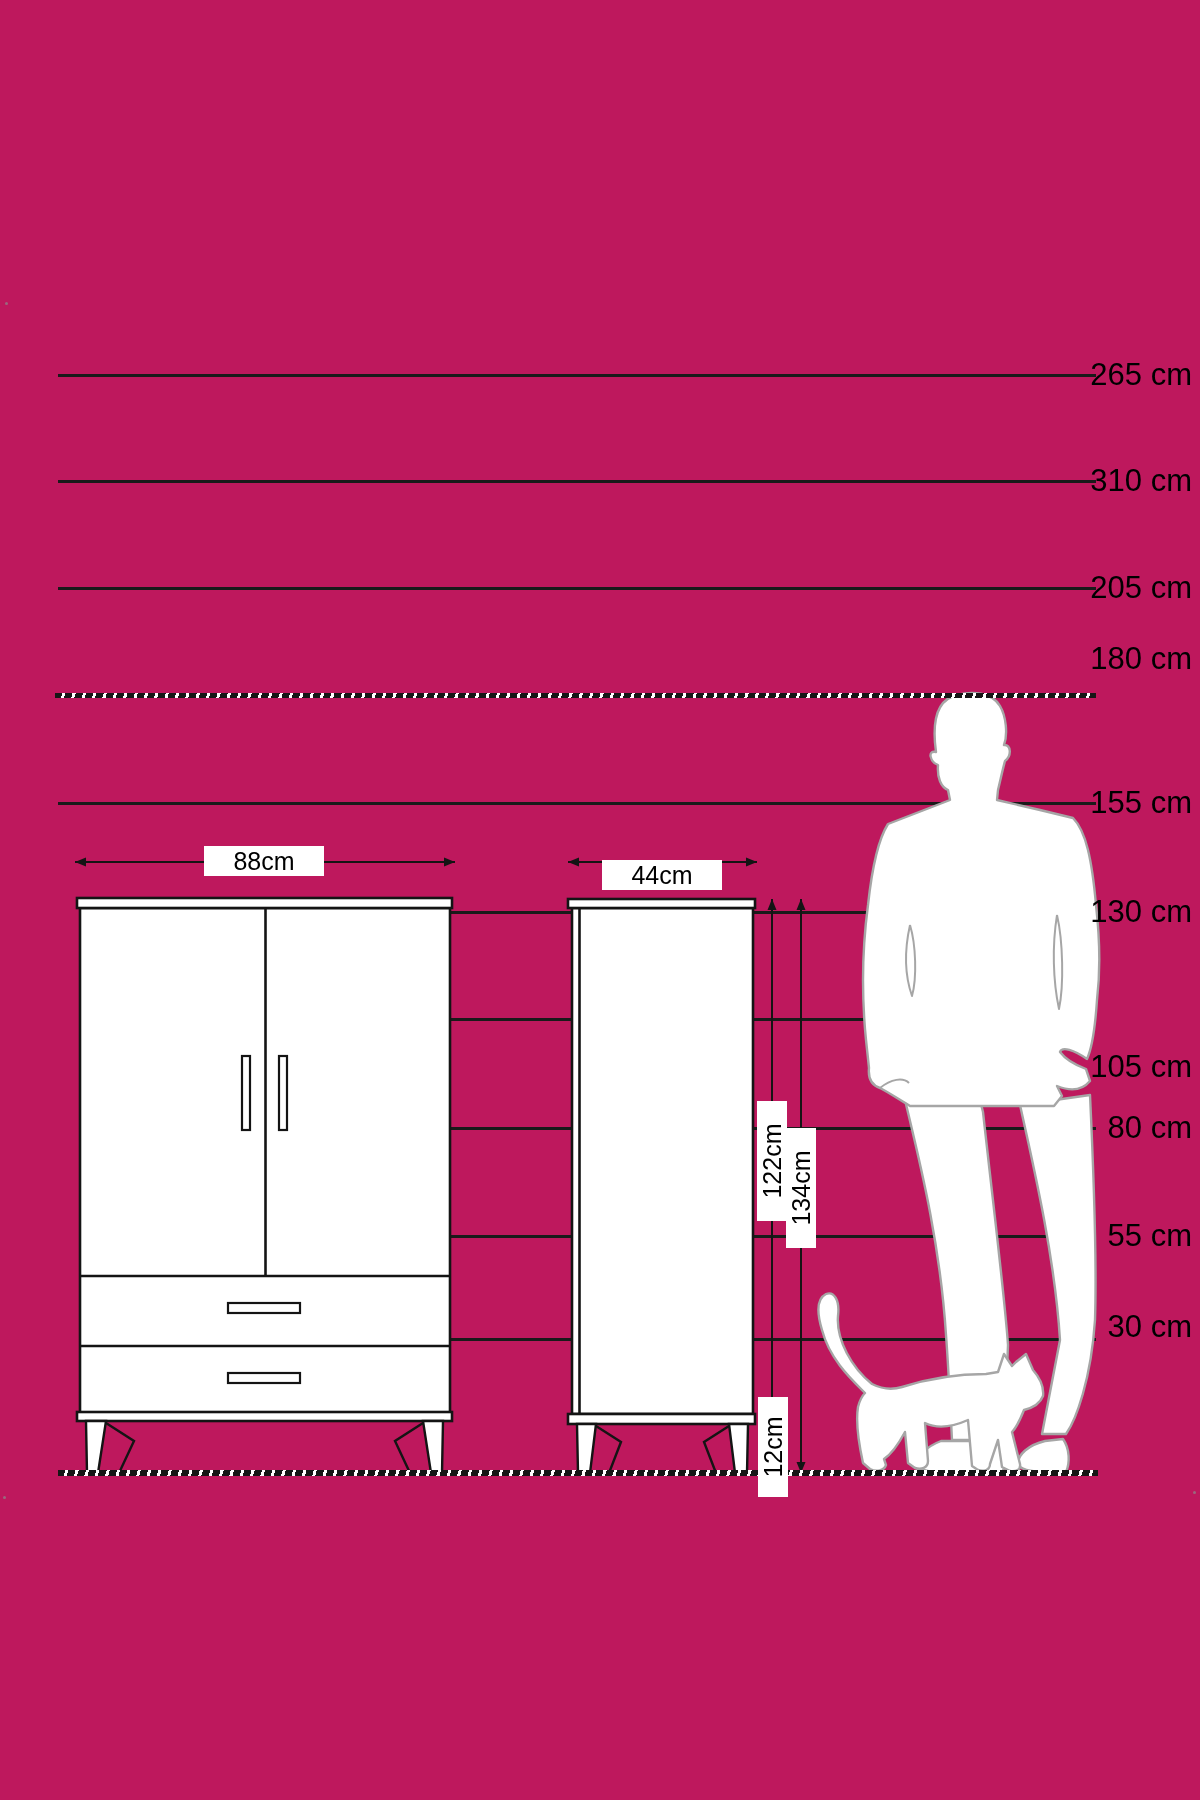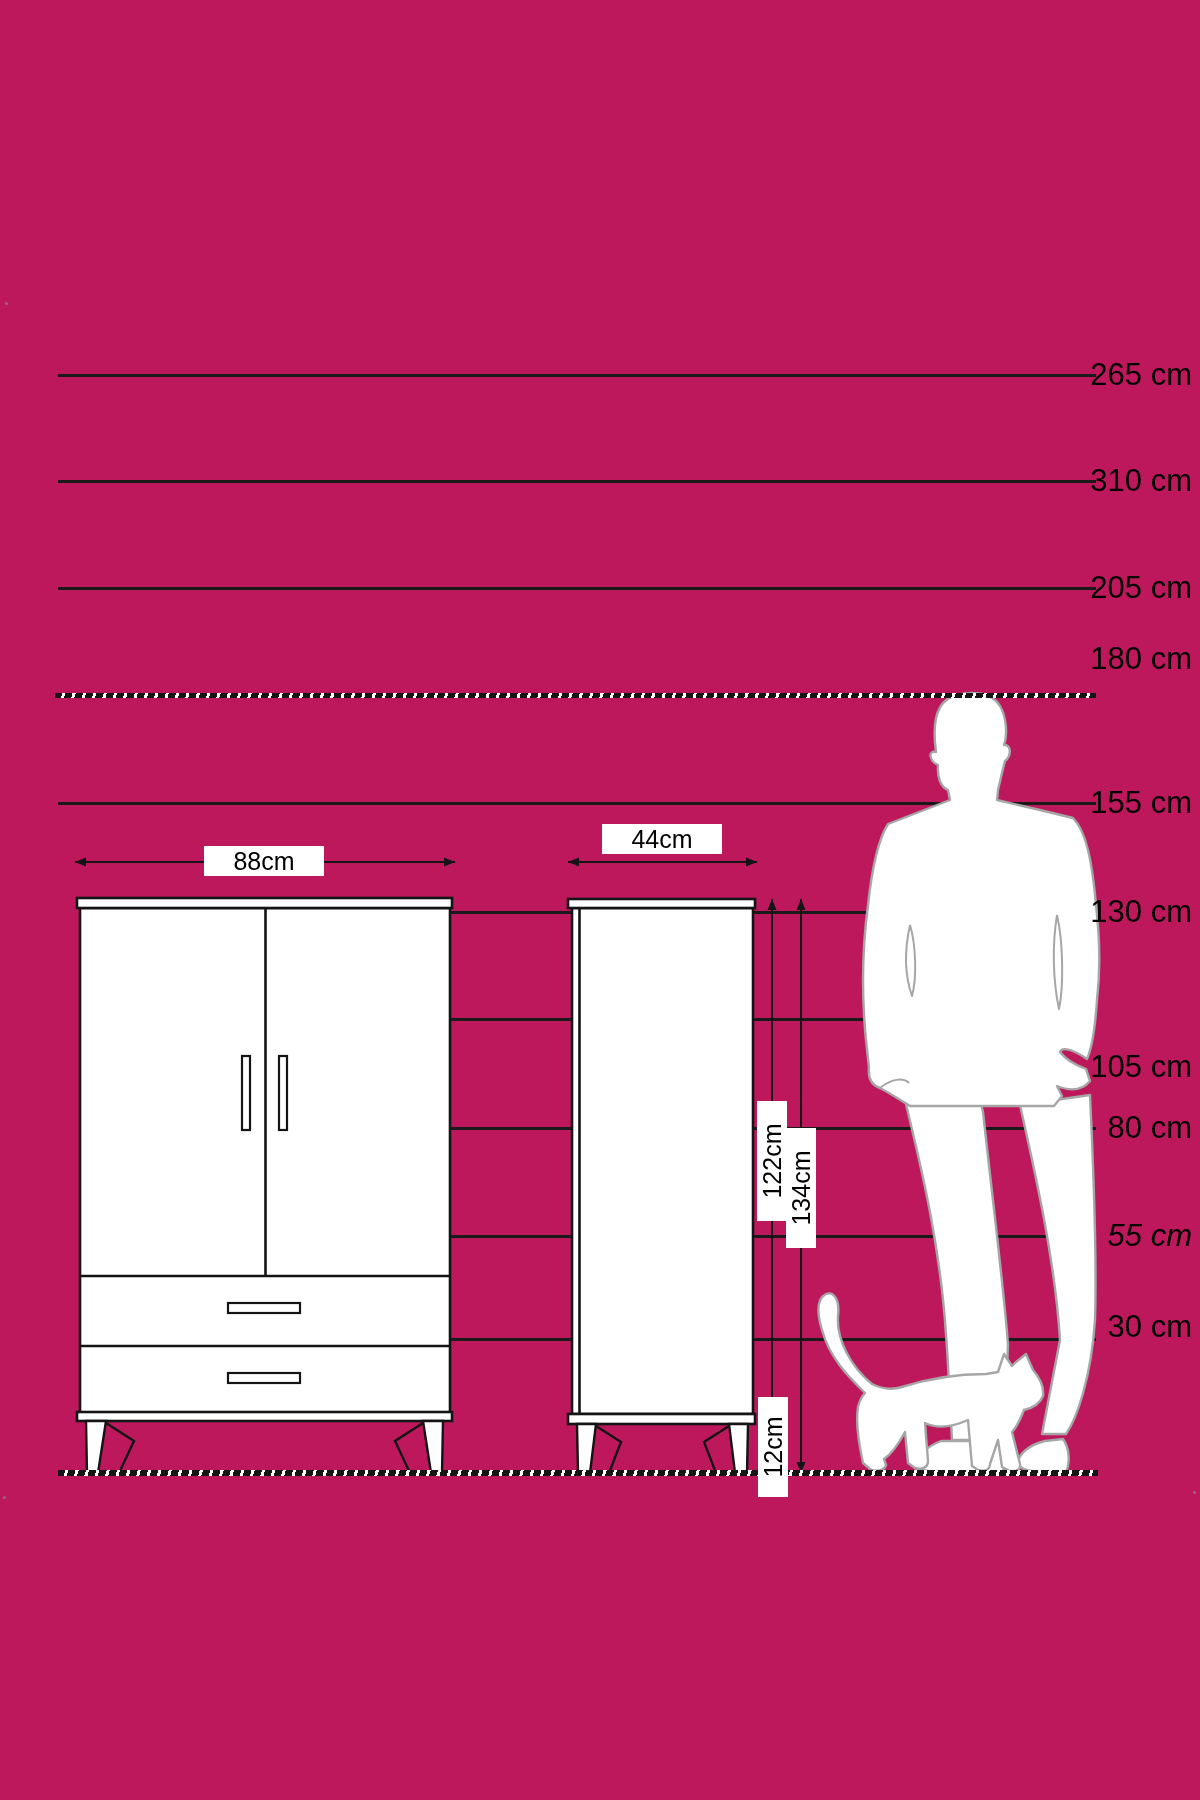--- a/index.html
+++ b/index.html
@@ -23,21 +23,21 @@
   }
   
   #drawing{position:absolute;left:0;top:0;z-index:2;}
   
   .dim-label{
     position:absolute;z-index:4;background:#fff;font-size:25px;color:#000;
     text-align:center;white-space:nowrap;line-height:30px;
   }
   .dim-label.rot{transform:rotate(-90deg);transform-origin:center center;}
   #dim-width-wardrobe{left:204px;top:846px;width:120px;}
-  #dim-width-cabinet{left:602px;top:824px;width:120px;}
+  #dim-width-cabinet{left:602px;top:860px;width:120px;}
   #dim-height-122{left:712px;top:1146px;width:120px;}
   #dim-height-134{left:741px;top:1173px;width:120px;}
   #dim-height-12{left:723px;top:1432px;width:100px;}
   .speck{position:absolute;width:3px;height:3px;background:#8a8a8a;border-radius:50%;z-index:1;opacity:.7;}
 </style>
 </head>
 <body>
 
 <div id="canvas">
 
@@ -55,21 +55,21 @@
     </div>
   <div id="labels-layer">
       <div class="scale-label" style="top: 356px;">265 cm</div>
       <div class="scale-label" style="top: 462px;">310 cm</div>
       <div class="scale-label" style="top: 569px;">205 cm</div>
       <div class="scale-label" style="top: 640px;">180 cm</div>
       <div class="scale-label" style="top: 784px;">155 cm</div>
       <div class="scale-label" style="top: 893px;">130 cm</div>
       <div class="scale-label" style="top: 1000px; margin-top: 48px;">105 cm</div>
       <div class="scale-label" style="top: 1109px;">80 cm</div>
-      <div class="scale-label" style="top: 1217px; font-style: italic;">55 cm</div>
+      <div class="scale-label" style="top: 1217px;">55 cm</div>
       <div class="scale-label" style="top: 1308px;">30 cm</div>
     </div>
 
   <div id="ground-line" style="top: 1470px;"></div>
 
   <svg id="drawing" width="1200" height="1800" viewBox="0 0 1200 1800">
 
     <g fill="#ffffff" stroke="#141414" stroke-width="2.6">
       <rect x="80" y="908" width="370" height="507"></rect>
       <rect x="77" y="898" width="375" height="10"></rect>

